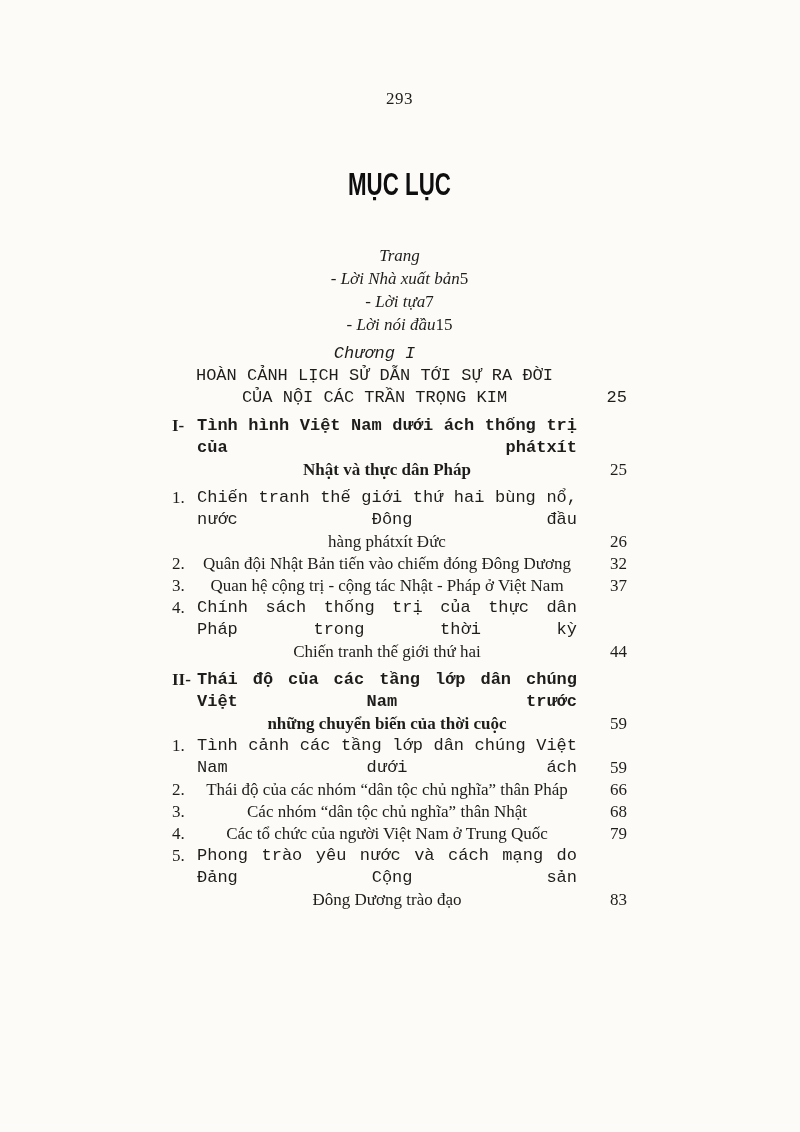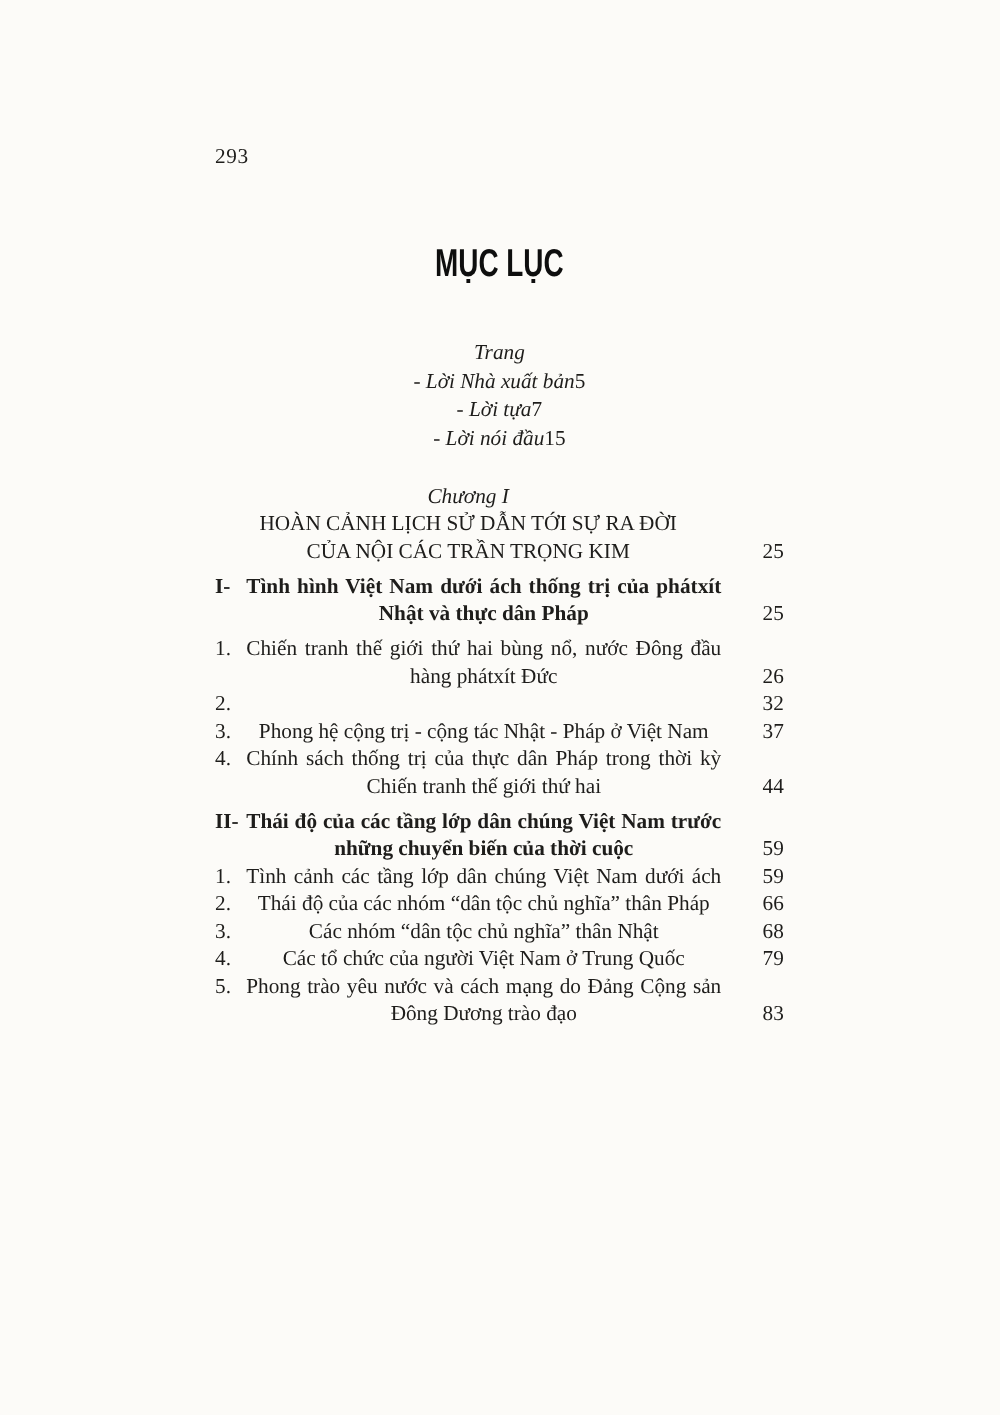--- a/index.html
+++ b/index.html
@@ -14,22 +14,22 @@
     font-family: "Liberation Serif", "DejaVu Serif", serif;
     font-size: 17px;
     overflow: hidden;
   }
   .page-col {
     width: 455px;
     margin-left: 172px;
   }
   
   .folio {
-    padding-top: 114px;
-    text-align: left;
+    padding-top: 88px;
+    text-align: center;
     line-height: 22px;
     letter-spacing: 0.5px;
   }
   
   .main-title {
     margin-top: 58px;
     text-align: center;
     line-height: 34px;
     height: 34px;
   }
@@ -53,22 +53,23 @@
   
   .fm-row {
     display: flex;
     justify-content: center;
     line-height: 23px;
   }
   .fm-label { font-style: italic; }
   
   .chapter {
     position: relative;
-    margin-top: 24px;
-    line-height: 22px;
+    margin-top: 7px;
+    line-height: 22px;
+    font-family: Liberation Mono, monospace;
   }
   .chapter .center-zone {
     width: 405px;
     text-align: center;
   }
   .chapter .kicker { font-style: italic; }
   .chapter .ch-page {
     position: absolute;
     right: 0;
     bottom: 0;
@@ -87,20 +88,21 @@
   }
   .etext {
     width: 380px;
     flex: 0 0 380px;
   }
   .bold { font-weight: 700; }
   .jline {
     display: block;
     text-align: justify;
     text-align-last: justify;
+    font-family: Liberation Mono, monospace;
   }
   .lline { display: block; text-align: center; }
   .pageno {
     position: absolute;
     right: 0;
     bottom: 0;
     line-height: 22px;
   }
 </style>
 </head>
@@ -151,27 +153,30 @@
     <span class="marker">1.</span>
     <span class="etext">
       <span class="jline">Chiến tranh thế giới thứ hai bùng nổ, nước Đông đầu</span>
       <span class="lline">hàng phátxít Đức</span>
     </span>
     <span class="pageno">26</span>
   </div>
 
   <div class="row">
     <span class="marker">2.</span>
+    <span class="etext">
+      <span class="lline">Quân đội Nhật Bản tiến vào chiếm đóng Đông Dương</span>
+    </span>
     <span class="pageno">32</span>
   </div>
 
   <div class="row">
     <span class="marker">3.</span>
     <span class="etext">
-      <span class="lline">Phong hệ cộng trị - cộng tác Nhật - Pháp ở Việt Nam</span>
+      <span class="lline">Quan hệ cộng trị - cộng tác Nhật - Pháp ở Việt Nam</span>
     </span>
     <span class="pageno">37</span>
   </div>
 
   <div class="row">
     <span class="marker">4.</span>
     <span class="etext">
       <span class="jline">Chính sách thống trị của thực dân Pháp trong thời kỳ</span>
       <span class="lline">Chiến tranh thế giới thứ hai</span>
     </span>

